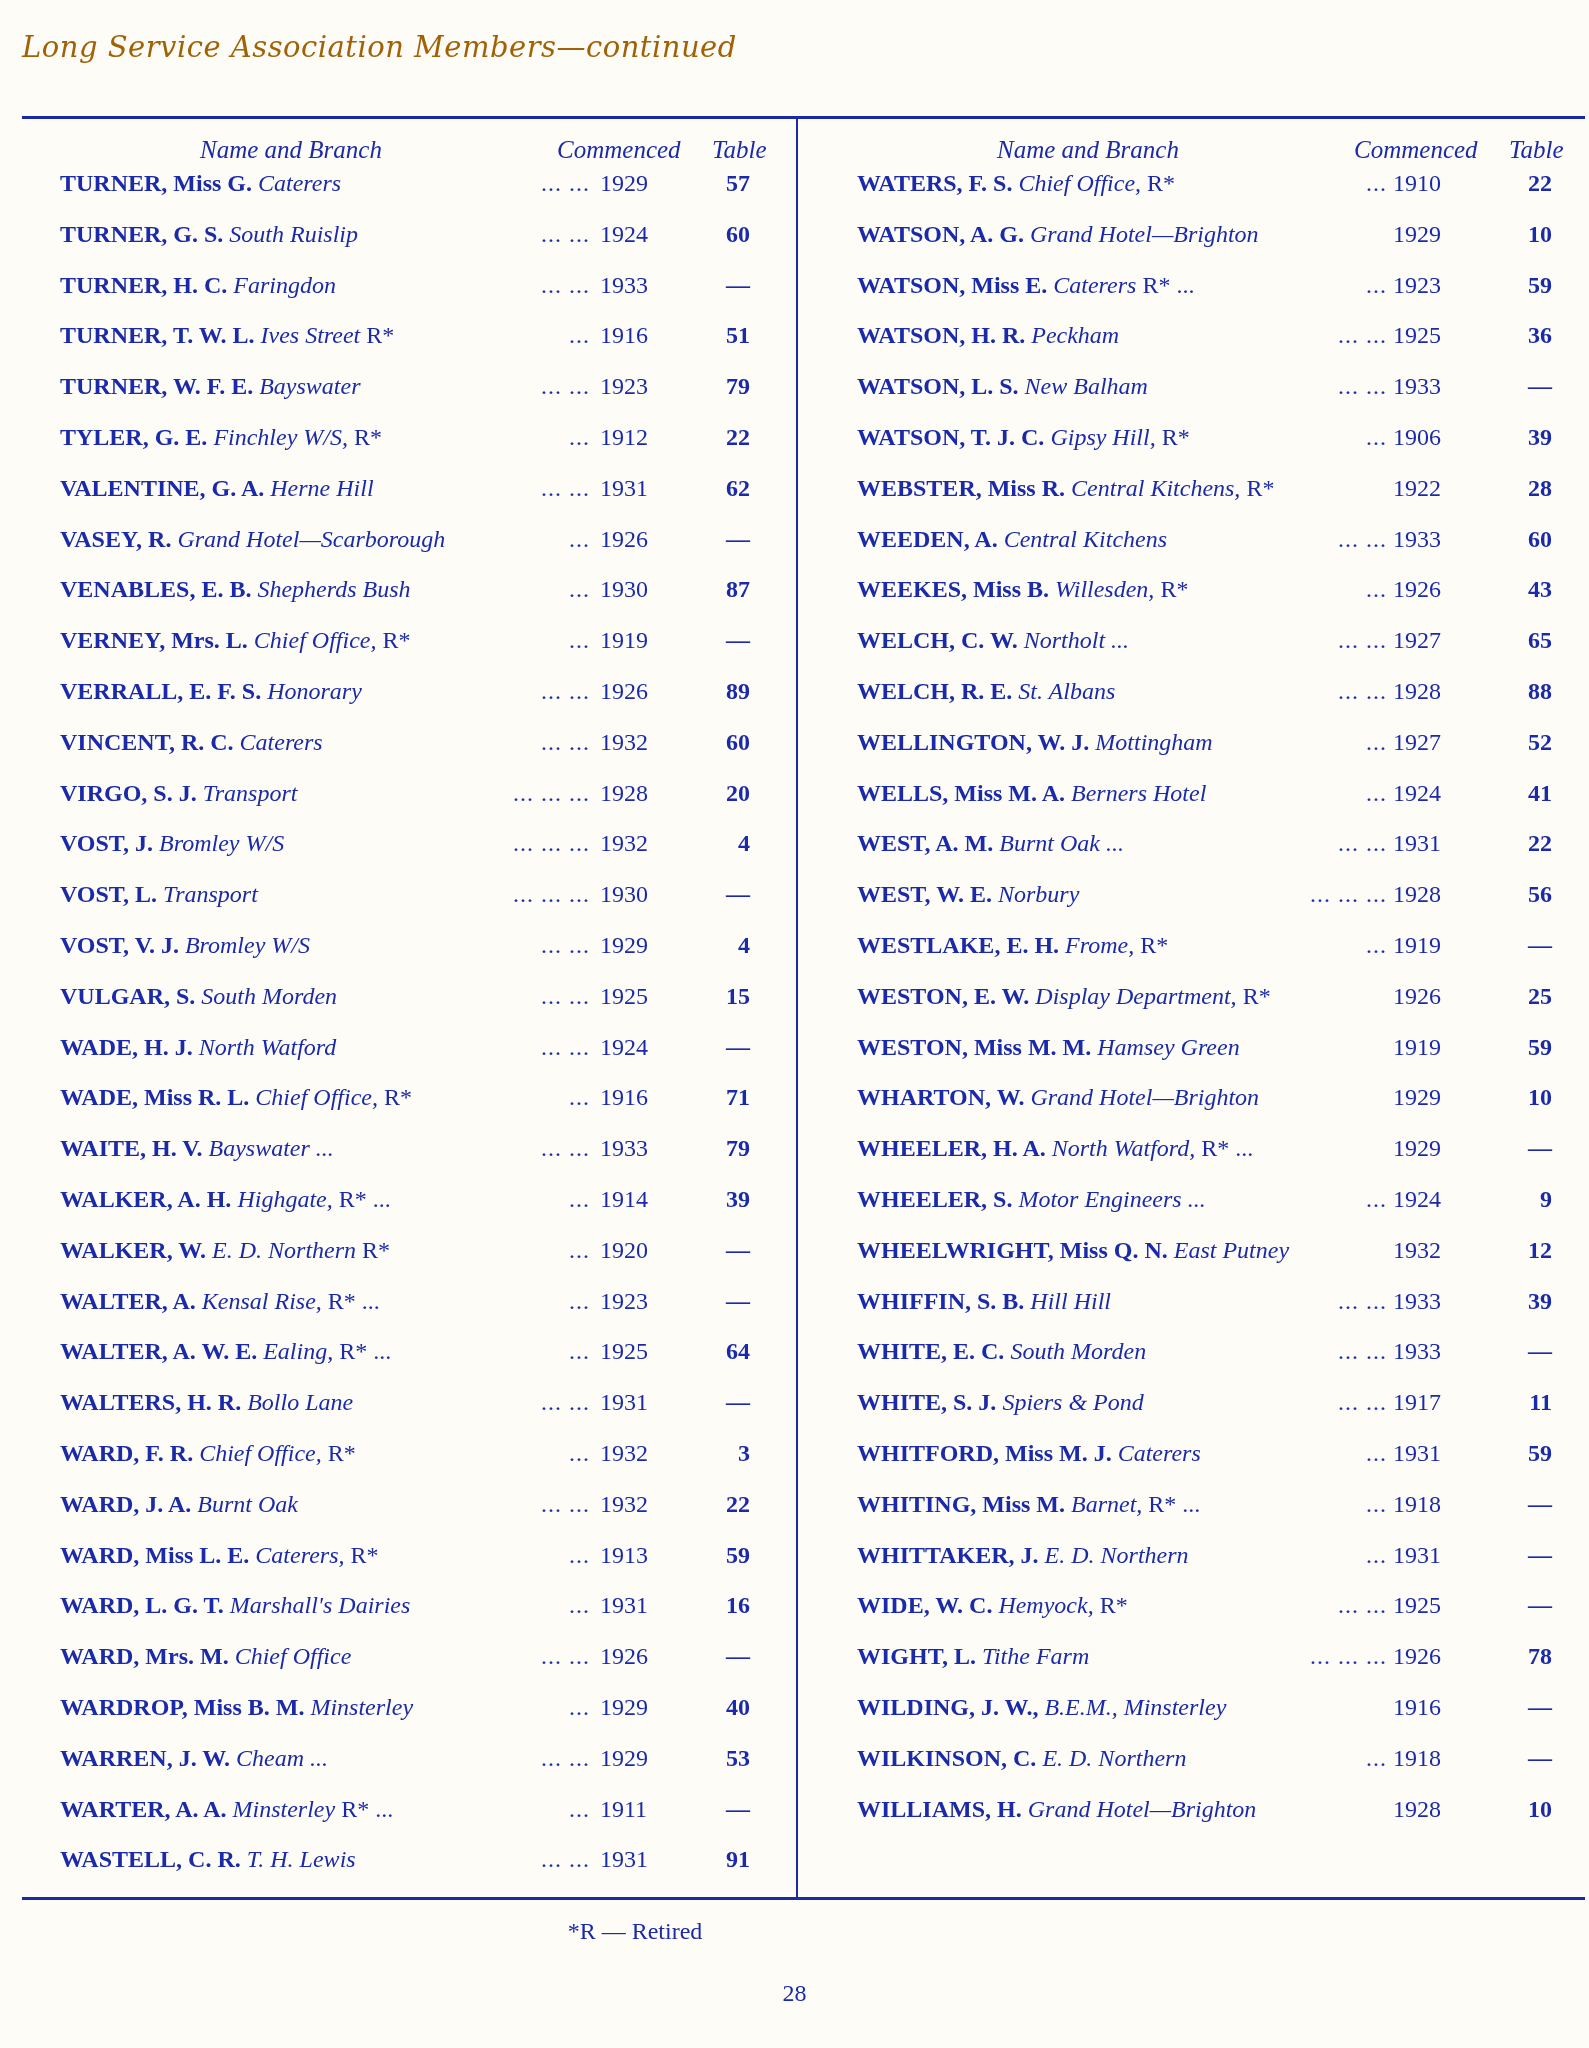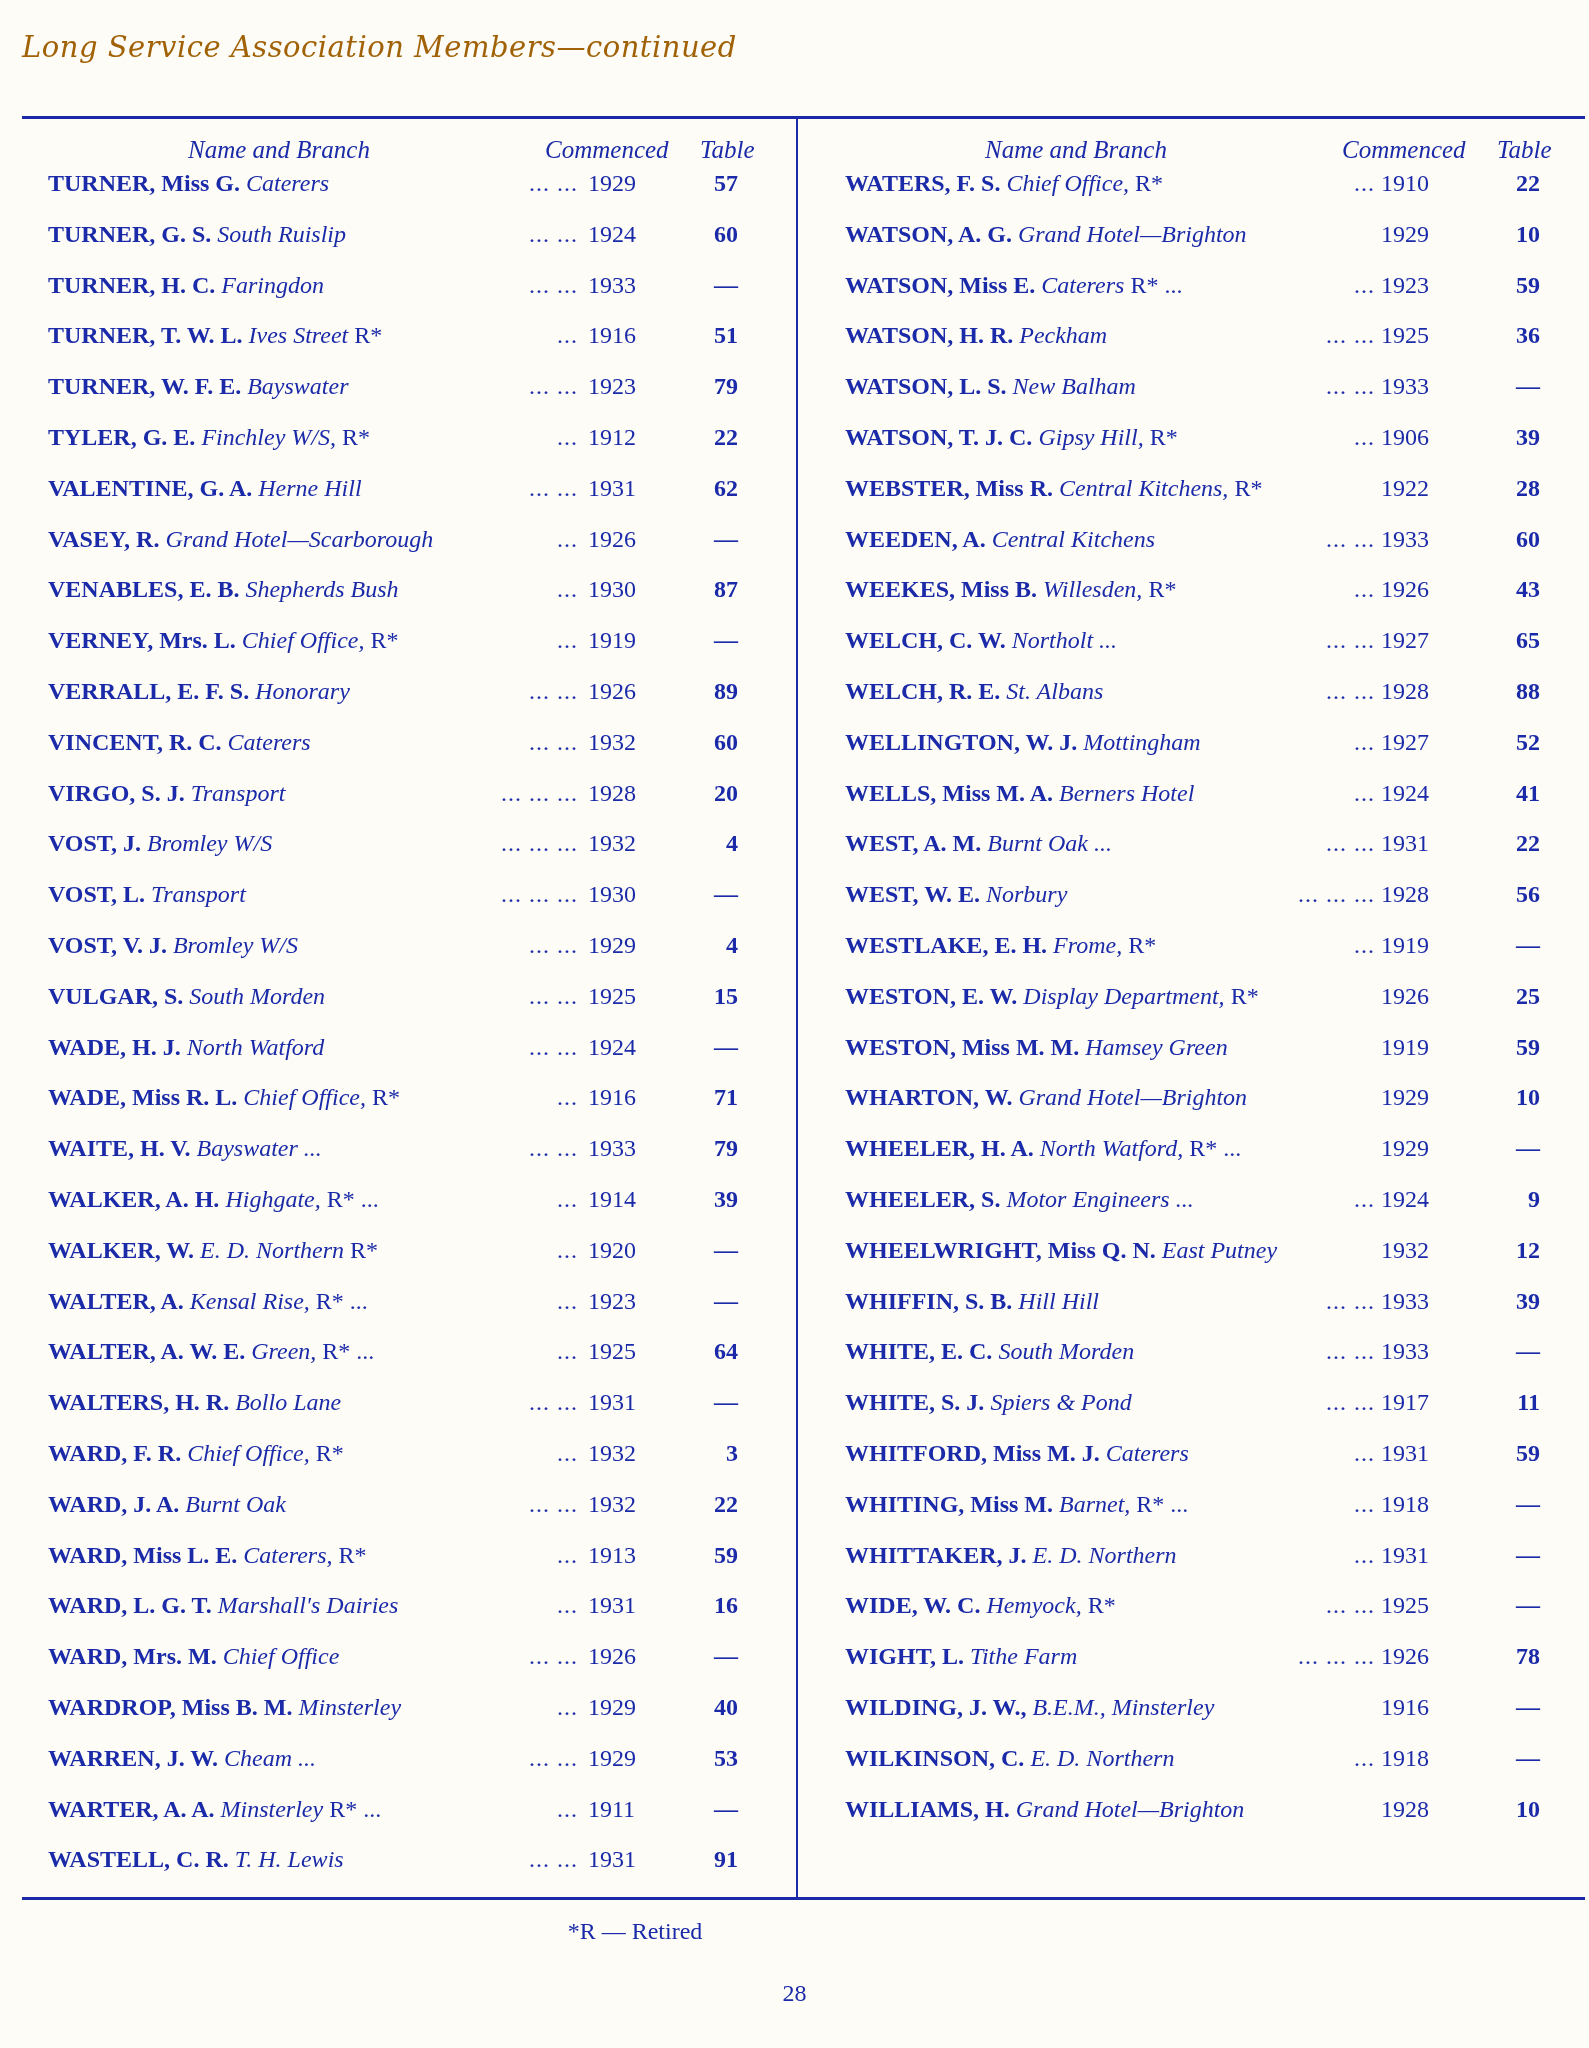--- a/index.html
+++ b/index.html
@@ -8,21 +8,21 @@
     font-family:"Liberation Serif","DejaVu Serif",serif; position:relative; overflow:hidden;
   }
   .title {
     position:absolute; left:22px; top:30px; font-family:"DejaVu Serif",serif;
     font-style:italic; font-size:29px; color:#a16207; letter-spacing:0.5px;
   }
   .rule { position:absolute; left:22px; width:1563px; height:3px; background:#1a2aa8; }
   .rule.top { top:116px; }
   .rule.bottom { top:1897px; }
   .divider { position:absolute; left:796px; top:119px; width:2px; height:1778px; background:#1a2aa8; }
-  .col { position:absolute; top:136px; width:740px; }
+  .col { position:absolute; top:136px; width:740px;margin-left:12px; }
   .col.left { left:48px; }
   .col.right { left:845px; }
   .hdr { position:relative; height:34px; font-style:italic; font-size:25px; }
   .hdr .h-name { position:absolute; left:140px; top:0; }
   .hdr .h-comm { position:absolute; left:497px; top:0; }
   .hdr .h-table { position:absolute; left:652px; top:0; }
   .col.right .hdr .h-name { left:140px; }
   .col.right .hdr .h-comm { left:497px; }
   .col.right .hdr .h-table { left:652px; }
   .row { position:relative; height:50.8px; font-size:24px; white-space:nowrap; }
@@ -186,21 +186,21 @@
         <span class="yr">1920</span>
         <span class="tb">—</span>
       </div>
       <div class="row">
         <span class="nm"><span>WALTER, A.</span> <span class="br">Kensal Rise,</span><span class="ret"> R* ...</span></span>
         <span class="lead">...</span>
         <span class="yr">1923</span>
         <span class="tb">—</span>
       </div>
       <div class="row">
-        <span class="nm"><span>WALTER, A. W. E.</span> <span class="br">Green,</span><span class="ret"> R* ...</span></span>
+        <span class="nm"><span>WALTER, A. W. E.</span> <span class="br">Ealing,</span><span class="ret"> R* ...</span></span>
         <span class="lead">...</span>
         <span class="yr">1925</span>
         <span class="tb">64</span>
       </div>
       <div class="row">
         <span class="nm"><span>WALTERS, H. R.</span> <span class="br">Bollo Lane</span><span class="ret"></span></span>
         <span class="lead">...      ...</span>
         <span class="yr">1931</span>
         <span class="tb">—</span>
       </div>

